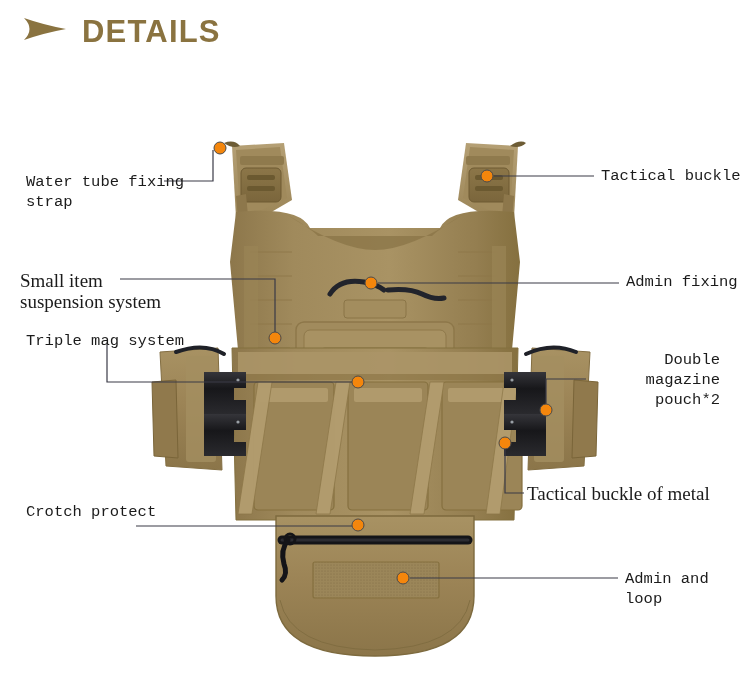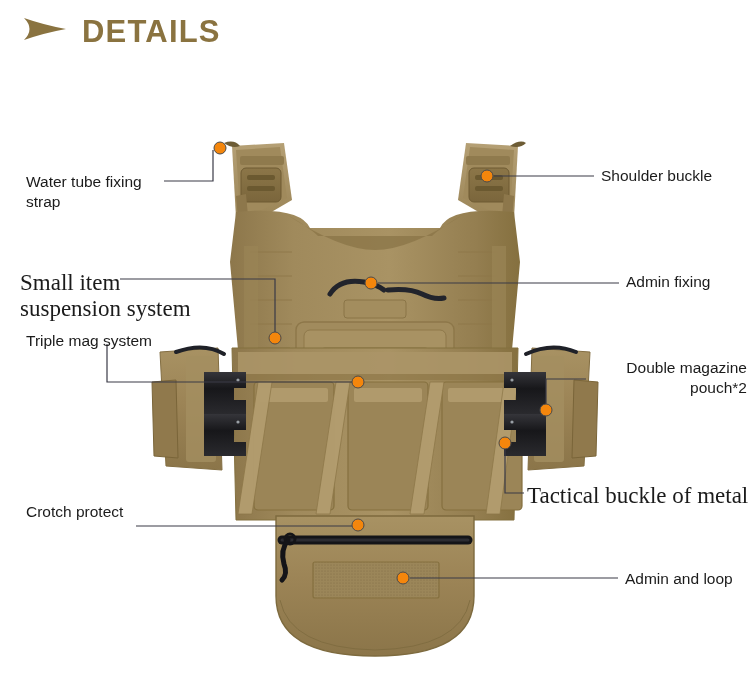--- a/index.html
+++ b/index.html
@@ -49,24 +49,24 @@
   }
 
   
   .callout {
     position: absolute;
     font-size: 15.5px;
     color: #1b1b1b;
     line-height: 1.30;
     white-space: pre-line;
   }
-  .callout.sans { font-family: Liberation Sans, sans-serif; }
+  .callout.sans { font-family: Liberation Mono, monospace; }
   .callout.serif {
     font-family: "Liberation Serif", serif;
-    font-size: 23px;
+    font-size: 19px;
     line-height: 1.12;
   }
   .callout.align-right { text-align: right; }
   .callout.align-left  { text-align: left; }
 
   .dot {
     position: absolute;
     width: 13px; height: 13px;
     border-radius: 50%;
     background: #f4860c;
@@ -257,30 +257,30 @@
       <path d="M 546 404 L 546 379 L 586 379" fill="none" stroke="#3a3a46" stroke-width="1.2"></path>
       <path d="M 505 450 L 505 493 L 524 493" fill="none" stroke="#3a3a46" stroke-width="1.2"></path>
       <path d="M 136 526 L 352 526" fill="none" stroke="#3a3a46" stroke-width="1.2"></path>
       <path d="M 410 578 L 618 578" fill="none" stroke="#3a3a46" stroke-width="1.2"></path>
     </svg>
 
   <div id="callout-layer">
       <div class="callout sans align-left" style="left: 26px; top: 172px;">Water tube fixing
 strap</div>
       <div class="dot" style="left: 220px; top: 148px; background: rgb(244, 134, 12); border-color: rgb(74, 74, 74);"></div>
-      <div class="callout sans align-left" style="left: 601px; top: 166px;">Shoulder buckle</div>
+      <div class="callout sans align-left" style="left: 601px; top: 166px;">Tactical buckle</div>
       <div class="dot" style="left: 487px; top: 176px; background: rgb(244, 134, 12); border-color: rgb(74, 74, 74);"></div>
       <div class="callout serif align-left" style="left: 20px; top: 270px;">Small item
 suspension system</div>
       <div class="dot" style="left: 275px; top: 338px; background: rgb(244, 134, 12); border-color: rgb(74, 74, 74);"></div>
       <div class="callout sans align-left" style="left: 626px; top: 272px;">Admin fixing</div>
       <div class="dot" style="left: 371px; top: 283px; background: rgb(244, 134, 12); border-color: rgb(74, 74, 74);"></div>
       <div class="callout sans align-left" style="left: 26px; top: 331px;">Triple mag system</div>
       <div class="dot" style="left: 358px; top: 382px; background: rgb(244, 134, 12); border-color: rgb(74, 74, 74);"></div>
-      <div class="callout sans align-right" style="left: 592px; top: 358px; right: 30px; width: 128px; margin-left: 27px;">Double magazine
+      <div class="callout sans align-right" style="left: 592px; top: 350px; right: 30px; width: 128px;">Double magazine
 pouch*2</div>
       <div class="dot" style="left: 546px; top: 410px; background: rgb(244, 134, 12); border-color: rgb(74, 74, 74);"></div>
       <div class="callout serif align-left" style="left: 527px; top: 483px;">Tactical buckle of metal</div>
       <div class="dot" style="left: 505px; top: 443px; background: rgb(244, 134, 12); border-color: rgb(74, 74, 74);"></div>
       <div class="callout sans align-left" style="left: 26px; top: 502px;">Crotch protect</div>
       <div class="dot" style="left: 358px; top: 525px; background: rgb(244, 134, 12); border-color: rgb(74, 74, 74);"></div>
       <div class="callout sans align-left" style="left: 625px; top: 569px;">Admin and loop</div>
       <div class="dot" style="left: 403px; top: 578px; background: rgb(244, 134, 12); border-color: rgb(74, 74, 74);"></div>
     </div>
 

